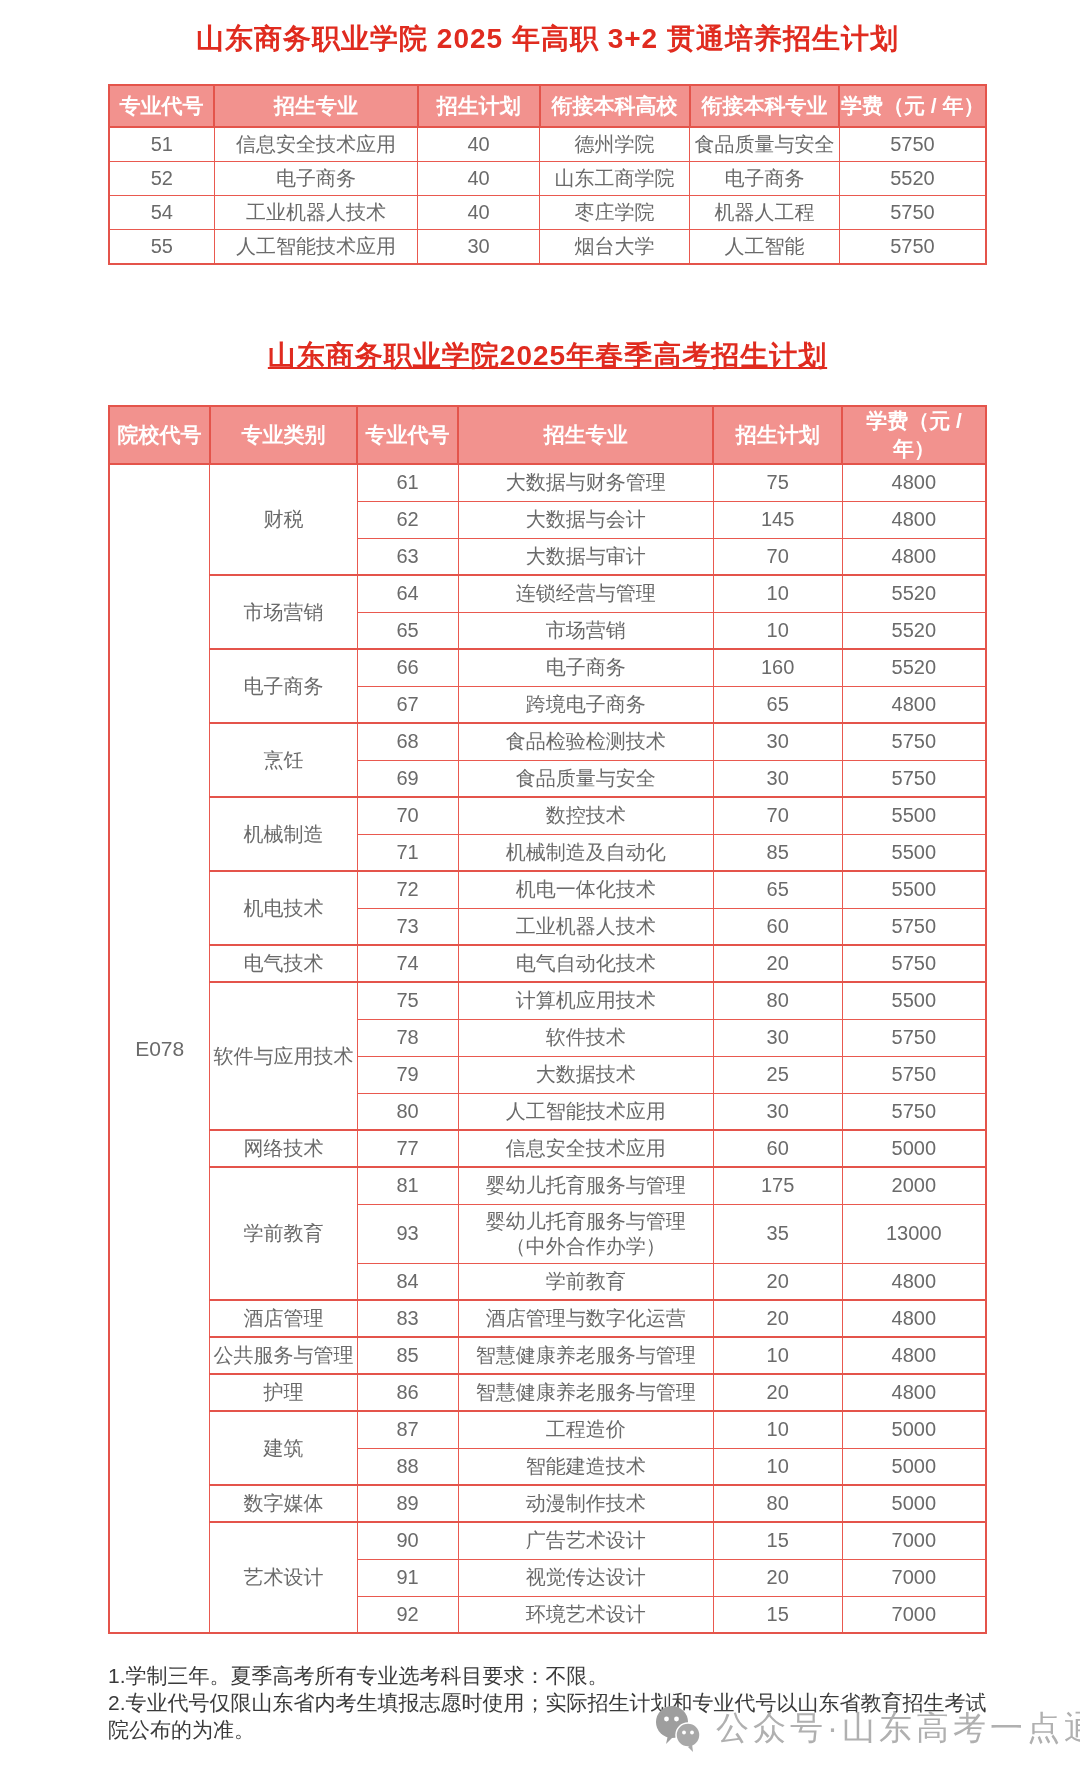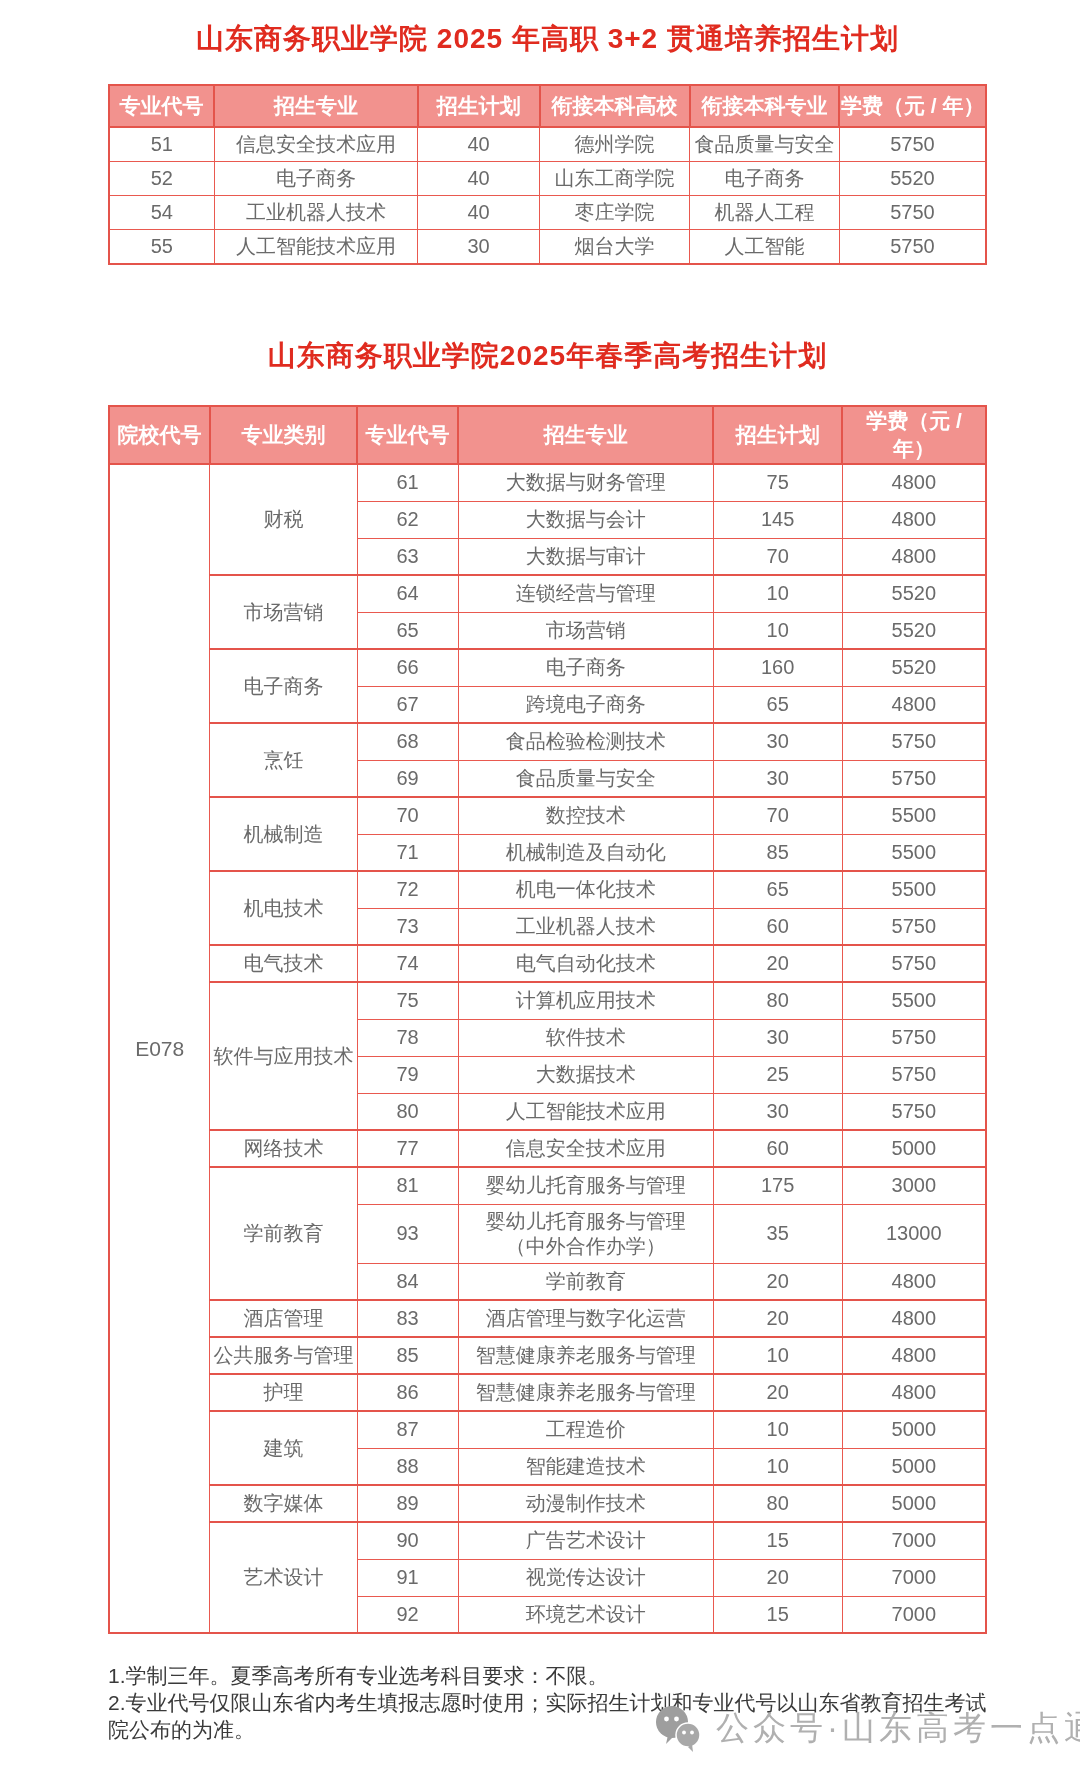--- a/index.html
+++ b/index.html
@@ -16,21 +16,21 @@
     margin-left: 108px;
   }
   .doc-title {
     text-align: center;
     color: #e02b1f;
     font-weight: bold;
     font-size: 28px;
     letter-spacing: 1px;
   }
   .title-1 { padding-top: 20px; }
-  .title-2 { margin-top: 72px; }
+  .title-2 { margin-top: 72px; text-decoration: underline; }
 
   table {
     width: 100%;
     border-collapse: collapse;
     table-layout: fixed;
   }
   .tbl-1 { margin-top: 26px; }
   .tbl-2 { margin-top: 30px; }
   table, th, td { border: 1px solid #e9594f; }
   table { border: 2px solid #e4544b; }
@@ -291,21 +291,21 @@
           <td>77</td>
           <td class="spec-cell">信息安全技术应用</td>
           <td>60</td>
           <td>5000</td>
         </tr>
         <tr class="group-start">
           <td class="cat-cell" rowspan="3">学前教育</td>
           <td>81</td>
           <td class="spec-cell">婴幼儿托育服务与管理</td>
           <td>175</td>
-          <td>3000</td>
+          <td>2000</td>
         </tr>
         <tr>
           <td>93</td>
           <td class="spec-cell">婴幼儿托育服务与管理
 （中外合作办学）</td>
           <td>35</td>
           <td>13000</td>
         </tr>
         <tr>
           <td>84</td>

